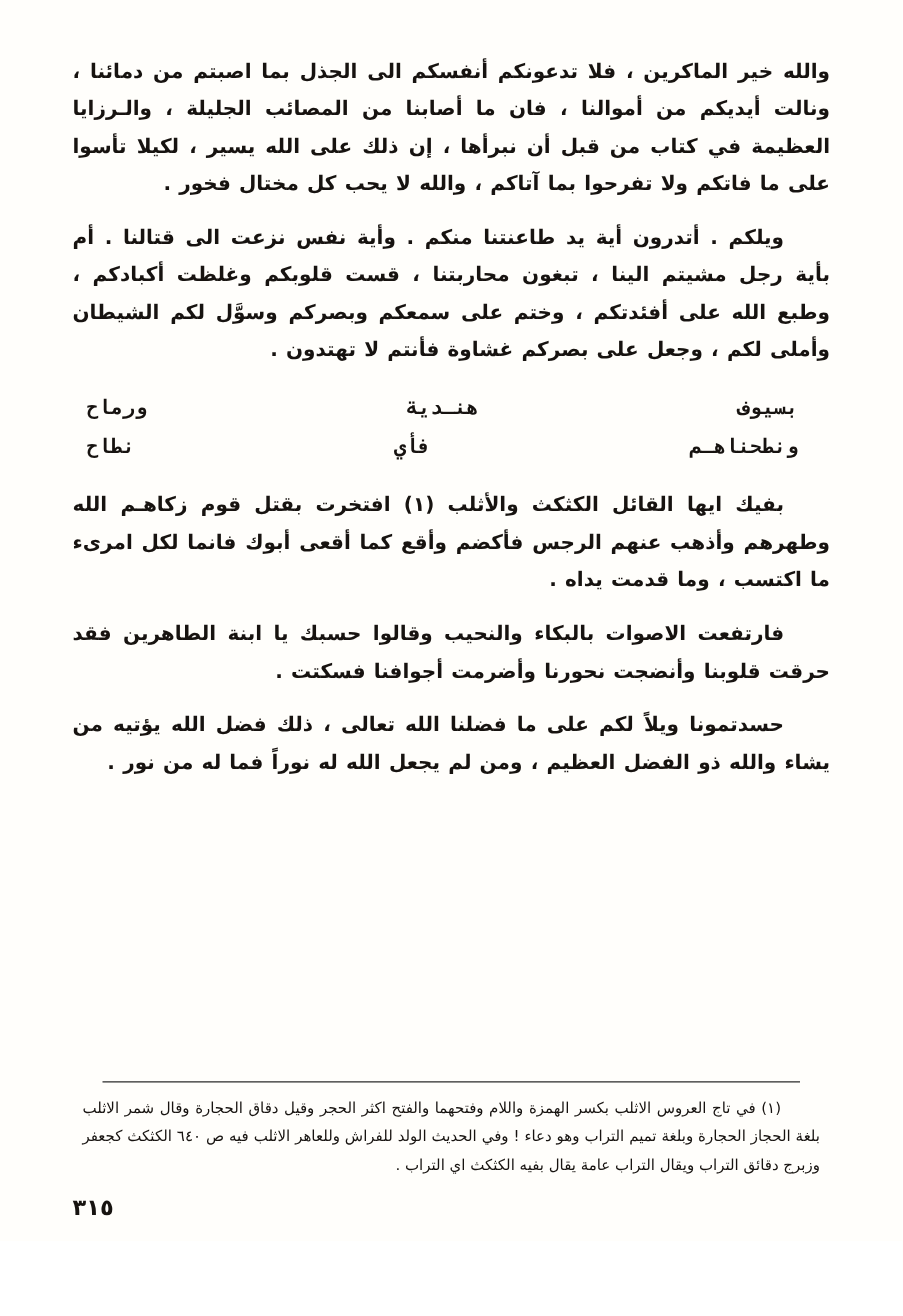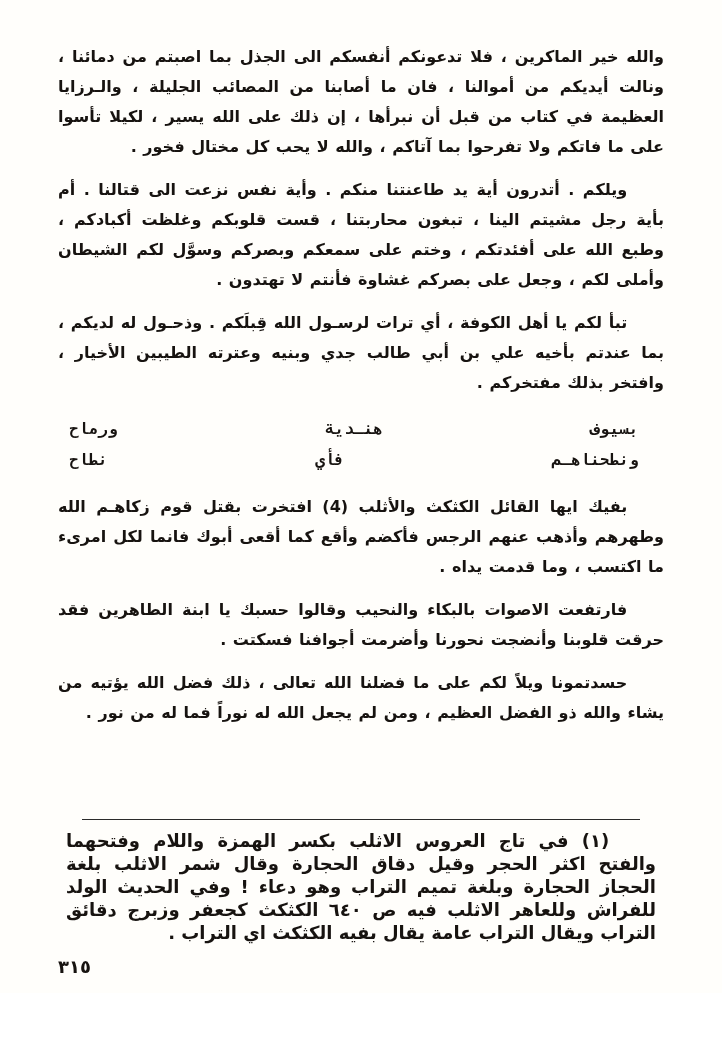--- a/index.html
+++ b/index.html
@@ -46,60 +46,59 @@
   .hemistich { white-space: nowrap; font-family: Liberation Mono, monospace; }
   .footer { margin-top: auto; }
   .footnote-rule {
     border: none;
     border-top: 1.5px solid #2b2b2b;
     width: 92%;
     margin: 0 auto 9px auto;
   }
   .footnote {
     margin: 0 8px;
-    font-size: 18px;
+    font-size: 12px;
     line-height: 23px;
     text-align: justify;
     text-indent: 2.6em;
-    font-weight: 700;
+    font-weight: 400;
   }
   .page-number {
     text-align: left;
     font-size: 18px;
     font-weight: 700;
     margin-top: 12px;
     letter-spacing: 2px;
   }
 </style>
 </head>
 <body>
 
 <main class="page" dir="rtl">
 
   <p class="para">والله خير الماكرين ، فلا تدعونكم أنفسكم الى الجذل بما اصبتم من دمائنا ، ونالت أيديكم من أموالنا ، فان ما أصابنا من المصائب الجليلة ، والـرزايا العظيمة في كتاب من قبل أن نبرأها ، إن ذلك على الله يسير ، لكيلا تأسوا على ما فاتكم ولا تفرحوا بما آتاكم ، والله لا يحب كل مختال فخور .</p>
 
 
   <p class="para indent">ويلكم . أتدرون أية يد طاعنتنا منكم . وأية نفس نزعت الى قتالنا . أم بأية رجل مشيتم الينا ، تبغون محاربتنا ، قست قلوبكم وغلظت أكبادكم ، وطبع الله على أفئدتكم ، وختم على سمعكم وبصركم وسوَّل لكم الشيطان وأملى لكم ، وجعل على بصركم غشاوة فأنتم لا تهتدون .</p>
 
-  <p class="para indent">تبأ لكم يا أهل الكوفة ، أي ترات لرسـول الله قِبلَكم . وذحـول له لديكم ، بما عندتم بأخيه علي بن أبي طالب جدي وبنيه وعترته الطيبين الأخيار ، وافتخر بذلك مفتخركم .</p>
 
   <div class="poetry">
     <div class="poetry-line">
       <span class="hemistich">بسيوف</span>
       <span class="hemistich">هنـدية</span>
       <span class="hemistich">ورماح</span>
     </div>
     <div class="poetry-line">
       <span class="hemistich">ونطحناهـم</span>
       <span class="hemistich">فأي</span>
       <span class="hemistich">نطاح</span>
     </div>
   </div>
 
-  <p class="para indent">بفيك ايها القائل الكثكث والأثلب (4) افتخرت بقتل قوم زكاهـم الله وطهرهم وأذهب عنهم الرجس فأكضم وأقع كما أقعى أبوك فانما لكل امرىء ما اكتسب ، وما قدمت يداه .</p>
+  <p class="para indent">بفيك ايها القائل الكثكث والأثلب (١) افتخرت بقتل قوم زكاهـم الله وطهرهم وأذهب عنهم الرجس فأكضم وأقع كما أقعى أبوك فانما لكل امرىء ما اكتسب ، وما قدمت يداه .</p>
 
   <p class="para indent">فارتفعت الاصوات بالبكاء والنحيب وقالوا حسبك يا ابنة الطاهرين فقد حرقت قلوبنا وأنضجت نحورنا وأضرمت أجوافنا فسكتت .</p>
 
   <p class="para indent">حسدتمونا ويلاً لكم على ما فضلنا الله تعالى ، ذلك فضل الله يؤتيه من يشاء والله ذو الفضل العظيم ، ومن لم يجعل الله له نوراً فما له من نور .</p>
 
   <footer class="footer">
     <hr class="footnote-rule">
     <p class="footnote">(١) في تاج العروس الاثلب بكسر الهمزة واللام وفتحهما والفتح اكثر الحجر وقيل دقاق الحجارة وقال شمر الاثلب بلغة الحجاز الحجارة وبلغة تميم التراب وهو دعاء ! وفي الحديث الولد للفراش وللعاهر الاثلب فيه ص ٦٤٠ الكثكث كجعفر وزبرج دقائق التراب ويقال التراب عامة يقال بفيه الكثكث اي التراب .</p>
     <div class="page-number">٣١٥</div>
   </footer>

